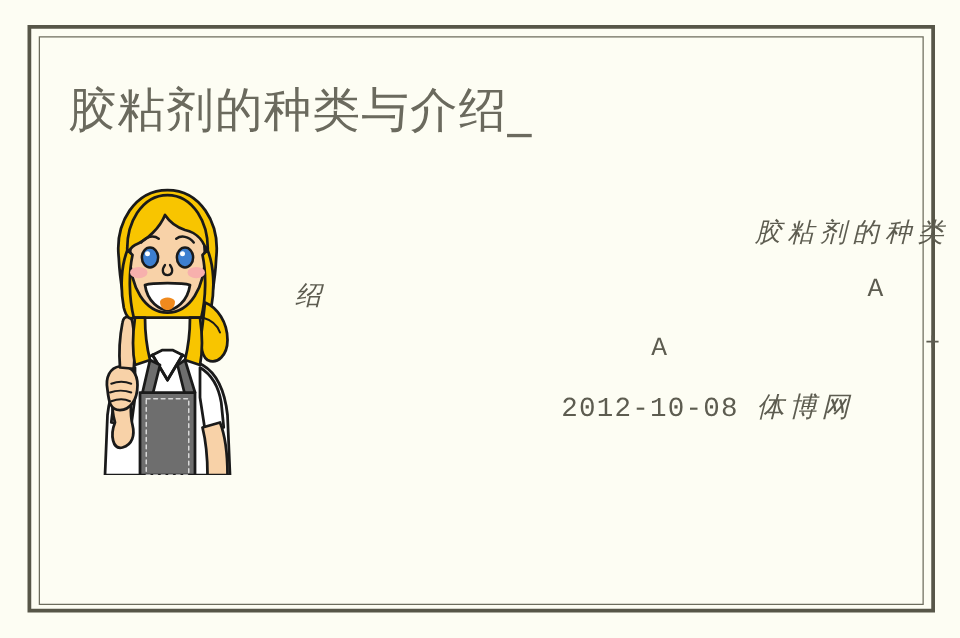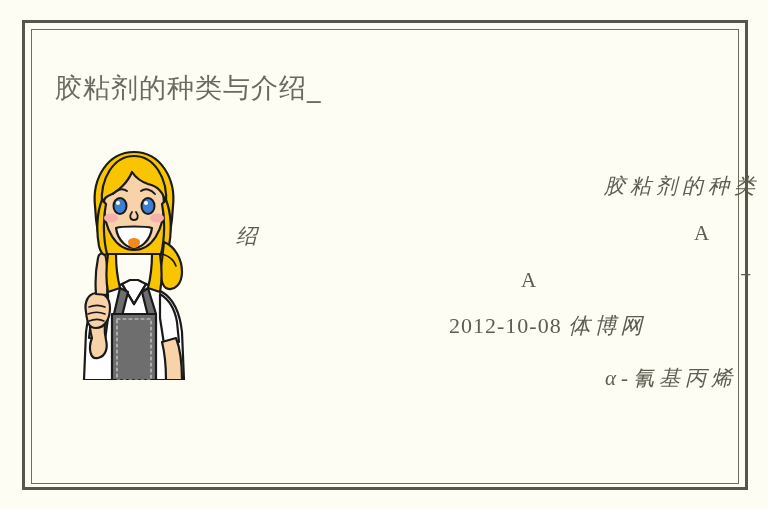--- a/index.html
+++ b/index.html
@@ -42,31 +42,31 @@
     box-sizing: border-box;
     pointer-events: none;
   }
 
   
   .page-title {
     position: absolute;
     left: 55px;
     top: 66px;
     font-family: "DejaVu Sans", "Liberation Sans", sans-serif;
-    font-size: 27px;
+    font-size: 38px;
     line-height: 44px;
     color: #6b6a5e;
     letter-spacing: 1px;
     white-space: nowrap;
   }
 
   
   .frag {
     position: absolute;
-    font-family: Liberation Serif, serif;
+    font-family: Liberation Mono, monospace;
     color: #5d5c50;
     white-space: nowrap;
     letter-spacing: 3px;
   }
   .frag-cjk {
     font-size: 21px;
     font-style: italic;
     letter-spacing: 5px;
   }
   .frag-latin {
@@ -111,21 +111,20 @@
 
   <div class="frag frag-latin f-a-mid">A</div>
 
   <div class="frag f-plus">+</div>
 
   <div class="frag f-date">
     <span>2012-10-08</span>
     <span class="cjk">体博网</span>
   </div>
 
-  <div class="frag frag-cjk f-chem">α-氰基丙烯</div>
 
   <div class="illustration">
     <svg width="124" height="238" viewBox="0 0 124 238" xmlns="http://www.w3.org/2000/svg">
       <g stroke="#1a1a1a" stroke-width="2.2" stroke-linejoin="round" stroke-linecap="round">
 
         <path d="M34 150 C22 157 16 172 14 190 L12 238 L112 238 L110 190 C108 172 102 157 90 150
                  L74 142 L50 142 Z" fill="#ffffff"></path>
 
         <path d="M36 152 C26 158 21 168 19 180 L17 196 L33 198 L36 176 Z" fill="#ffffff"></path>
 

